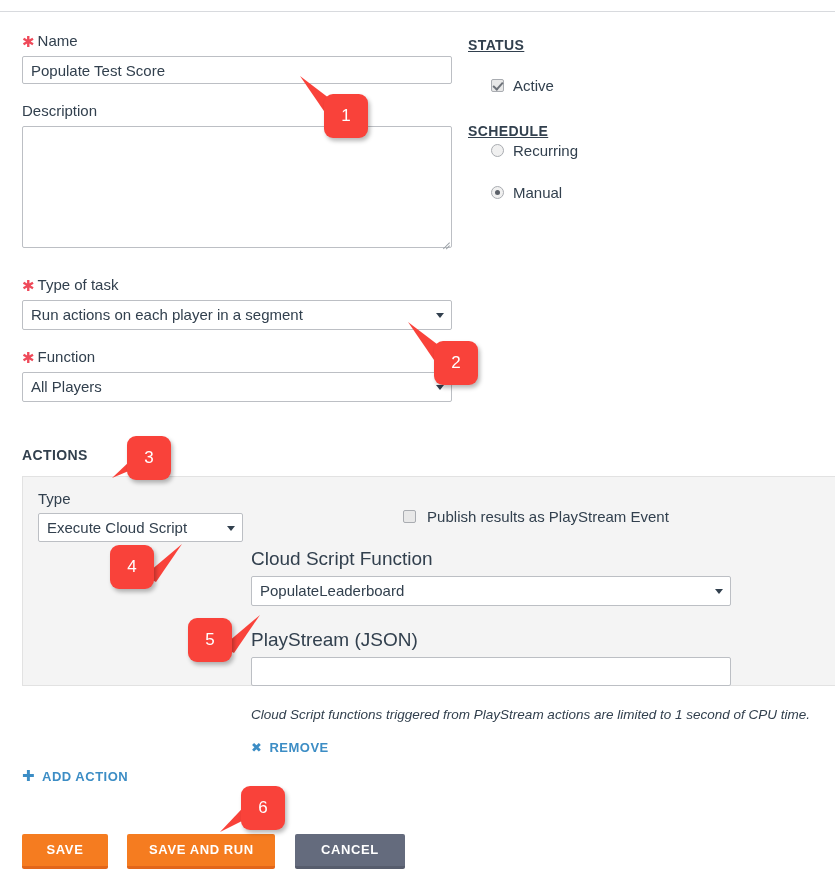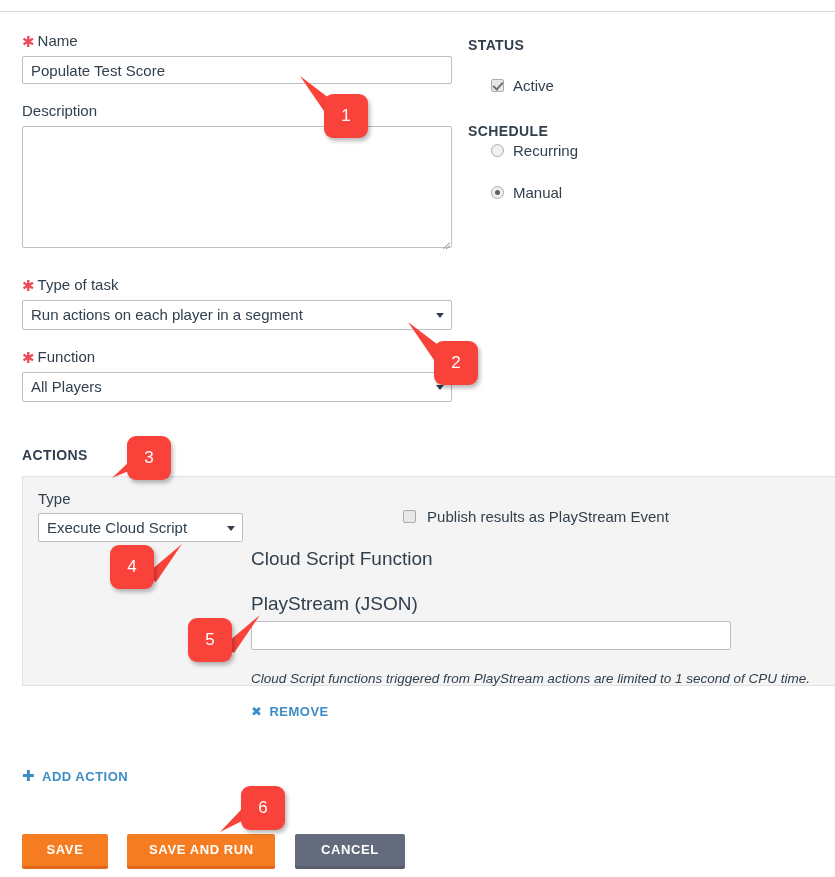--- a/index.html
+++ b/index.html
@@ -128,20 +128,21 @@
   .right-col {
     position: absolute;
     left: 468px; top: 37px;
     width: 340px;
   }
   .section-head {
     font-size: 14px;
     font-weight: bold;
     color: #32404e;
     letter-spacing: 0.4px;
+    text-decoration: underline;
   }
   .opt-row {
     display: flex;
     align-items: center;
     height: 22px;
     margin-left: 12px;
     padding-left: 11px;
   }
   .opt-label {
     font-size: 15px;
@@ -396,20 +397,24 @@
     <span class="caret"></span>
   </div>
 
   <div class="ap-right">
     <div class="pub-row">
       <span class="cb"></span>
       <span class="pub-label">Publish results as PlayStream Event</span>
     </div>
 
     <div class="sub-label">Cloud Script Function</div>
+    <div class="select-wrap wide-select">
+      <div class="select-box">PopulateLeaderboard</div>
+      <span class="caret"></span>
+    </div>
 
     <div class="sub-label">PlayStream (JSON)</div>
     <input class="args-input" type="text" value="" style="">
 
     <div class="helper-note">Cloud Script functions triggered from PlayStream actions are limited to 1 second of CPU time.</div>
 
     <div class="remove-link">
       <span class="remove-x">✖</span>
       <span>REMOVE</span>
     </div>

